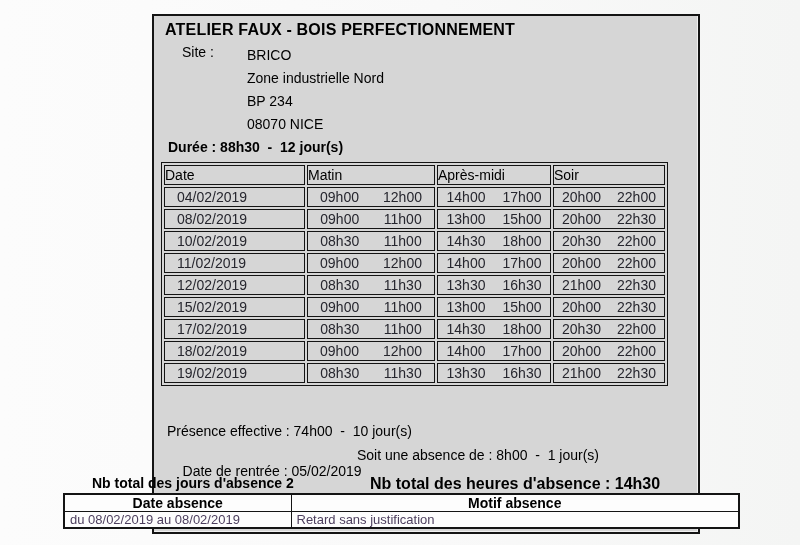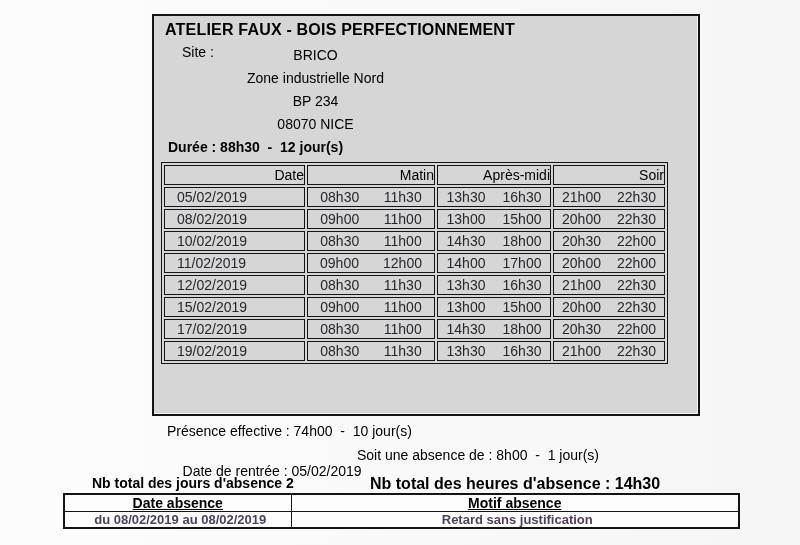--- a/index.html
+++ b/index.html
@@ -3,56 +3,56 @@
 <meta charset="utf-8">
 <style>
   html,body{margin:0;padding:0;}
   body{
     width:800px;height:545px;position:relative;overflow:hidden;
     background:linear-gradient(90deg,#fcfcfc 0%,#f9f9f9 55%,#f4f5f4 100%);
     font-family:"Liberation Sans",sans-serif;color:#000;
   }
   
   .card{
-    position:absolute;left:152px;top:14px;width:548px;height:402px;
+    position:absolute;left:152px;top:14px;width:548px;height:520px;
     background:#d6d6d6;border:2px solid #141414;box-sizing:border-box;
     box-shadow:inset -1px -1px 0 rgba(255,255,255,.65);
   }
   .card .title{position:absolute;left:11px;top:5px;font-size:16px;font-weight:bold;letter-spacing:.2px;white-space:pre;}
   .site-label{position:absolute;left:28px;top:28px;font-size:14px;text-align:right;}
-  .site-lines{position:absolute;left:93px;top:28px;font-size:14px;line-height:23px;text-align:center;}
+  .site-lines{position:absolute;left:93px;top:28px;font-size:14px;line-height:23px;}
   .duree{position:absolute;left:14px;top:123px;font-size:14px;white-space:pre;font-weight:bold;}
 
   table.sched{
     position:absolute;left:7px;top:146px;width:505px;
     border-collapse:separate;border-spacing:2px;
     border:1px solid #141414;table-layout:fixed;
   }
   table.sched th,table.sched td{
     border:1px solid #141414;height:18px;padding:0;
     font-size:14px;font-weight:normal;color:#26262e;overflow:hidden;
   }
-  table.sched th{text-align:right;color:#000;}
+  table.sched th{text-align:left;color:#000;}
   table.sched td.c-date{text-align:left;padding-left:12px;}
   .pair{display:flex;justify-content:space-around;white-space:nowrap;}
 
   .presence{position:absolute;left:13px;top:407px;font-size:14px;white-space:pre;}
   .line2{position:absolute;left:13px;top:431px;font-size:14px;white-space:pre;width:520px;height:18px;}
   .line2 .soit{position:absolute;left:190px;top:0;}
 
   .tot-days{position:absolute;left:92px;top:475px;font-size:14px;font-weight:bold;white-space:pre;}
   .tot-hours{position:absolute;left:370px;top:475px;font-size:16px;font-weight:bold;white-space:pre;}
 
   table.abs{
     position:absolute;left:63px;top:493px;width:675px;
     border-collapse:collapse;border:2px solid #141414;table-layout:fixed;
     background:#fdfdfd;
   }
-  table.abs th{border:1px solid #141414;height:16px;padding:0;font-size:14px;font-weight:bold;text-align:center;text-decoration:underline;}
-  table.abs td{border:1px solid #141414;height:15px;padding:0 0 0 5px;font-size:13px;color:#4d3f5e;text-align:center;font-weight:bold;}
+  table.abs th{border:1px solid #141414;height:16px;padding:0;font-size:14px;font-weight:bold;text-align:center;}
+  table.abs td{border:1px solid #141414;height:15px;padding:0 0 0 5px;font-size:13px;color:#4d3f5e;text-align:left;}
 </style>
 </head>
 <body>
 
 <div class="card">
   <div class="title">ATELIER FAUX - BOIS PERFECTIONNEMENT</div>
   <div class="site-label">Site :</div>
   <div class="site-lines">
     <div>BRICO</div>
     <div>Zone industrielle Nord</div>
@@ -71,162 +71,183 @@
     <thead>
       <tr>
         <th>Date</th>
         <th>Matin</th>
         <th>Après-midi</th>
         <th>Soir</th>
       </tr>
     </thead>
     <tbody id="schedule-body">
         <tr>
-    <td class="c-date">05/02/2019</td>
+    <td class="c-date">04/02/2019</td>
+    <td>
+      <div class="pair">
+        <span>09h00</span>
+        <span>12h00</span>
+      </div>
+    </td>
+    <td>
+      <div class="pair">
+        <span>14h00</span>
+        <span>17h00</span>
+      </div>
+    </td>
+    <td>
+      <div class="pair">
+        <span>20h00</span>
+        <span>22h00</span>
+      </div>
+    </td>
+  </tr>
+        <tr>
+    <td class="c-date">08/02/2019</td>
+    <td>
+      <div class="pair">
+        <span>09h00</span>
+        <span>11h00</span>
+      </div>
+    </td>
+    <td>
+      <div class="pair">
+        <span>13h00</span>
+        <span>15h00</span>
+      </div>
+    </td>
+    <td>
+      <div class="pair">
+        <span>20h00</span>
+        <span>22h30</span>
+      </div>
+    </td>
+  </tr>
+        <tr>
+    <td class="c-date">10/02/2019</td>
+    <td>
+      <div class="pair">
+        <span>08h30</span>
+        <span>11h00</span>
+      </div>
+    </td>
+    <td>
+      <div class="pair">
+        <span>14h30</span>
+        <span>18h00</span>
+      </div>
+    </td>
+    <td>
+      <div class="pair">
+        <span>20h30</span>
+        <span>22h00</span>
+      </div>
+    </td>
+  </tr>
+        <tr>
+    <td class="c-date">11/02/2019</td>
+    <td>
+      <div class="pair">
+        <span>09h00</span>
+        <span>12h00</span>
+      </div>
+    </td>
+    <td>
+      <div class="pair">
+        <span>14h00</span>
+        <span>17h00</span>
+      </div>
+    </td>
+    <td>
+      <div class="pair">
+        <span>20h00</span>
+        <span>22h00</span>
+      </div>
+    </td>
+  </tr>
+        <tr>
+    <td class="c-date">12/02/2019</td>
     <td>
       <div class="pair">
         <span>08h30</span>
         <span>11h30</span>
       </div>
     </td>
     <td>
       <div class="pair">
         <span>13h30</span>
         <span>16h30</span>
       </div>
     </td>
     <td>
       <div class="pair">
         <span>21h00</span>
         <span>22h30</span>
       </div>
     </td>
   </tr>
         <tr>
-    <td class="c-date">08/02/2019</td>
+    <td class="c-date">15/02/2019</td>
     <td>
       <div class="pair">
         <span>09h00</span>
         <span>11h00</span>
       </div>
     </td>
     <td>
       <div class="pair">
         <span>13h00</span>
         <span>15h00</span>
       </div>
     </td>
     <td>
       <div class="pair">
         <span>20h00</span>
         <span>22h30</span>
       </div>
     </td>
   </tr>
         <tr>
-    <td class="c-date">10/02/2019</td>
+    <td class="c-date">17/02/2019</td>
     <td>
       <div class="pair">
         <span>08h30</span>
         <span>11h00</span>
       </div>
     </td>
     <td>
       <div class="pair">
         <span>14h30</span>
         <span>18h00</span>
       </div>
     </td>
     <td>
       <div class="pair">
         <span>20h30</span>
         <span>22h00</span>
       </div>
     </td>
   </tr>
         <tr>
-    <td class="c-date">11/02/2019</td>
+    <td class="c-date">18/02/2019</td>
     <td>
       <div class="pair">
         <span>09h00</span>
         <span>12h00</span>
       </div>
     </td>
     <td>
       <div class="pair">
         <span>14h00</span>
         <span>17h00</span>
       </div>
     </td>
     <td>
       <div class="pair">
         <span>20h00</span>
-        <span>22h00</span>
-      </div>
-    </td>
-  </tr>
-        <tr>
-    <td class="c-date">12/02/2019</td>
-    <td>
-      <div class="pair">
-        <span>08h30</span>
-        <span>11h30</span>
-      </div>
-    </td>
-    <td>
-      <div class="pair">
-        <span>13h30</span>
-        <span>16h30</span>
-      </div>
-    </td>
-    <td>
-      <div class="pair">
-        <span>21h00</span>
-        <span>22h30</span>
-      </div>
-    </td>
-  </tr>
-        <tr>
-    <td class="c-date">15/02/2019</td>
-    <td>
-      <div class="pair">
-        <span>09h00</span>
-        <span>11h00</span>
-      </div>
-    </td>
-    <td>
-      <div class="pair">
-        <span>13h00</span>
-        <span>15h00</span>
-      </div>
-    </td>
-    <td>
-      <div class="pair">
-        <span>20h00</span>
-        <span>22h30</span>
-      </div>
-    </td>
-  </tr>
-        <tr>
-    <td class="c-date">17/02/2019</td>
-    <td>
-      <div class="pair">
-        <span>08h30</span>
-        <span>11h00</span>
-      </div>
-    </td>
-    <td>
-      <div class="pair">
-        <span>14h30</span>
-        <span>18h00</span>
-      </div>
-    </td>
-    <td>
-      <div class="pair">
-        <span>20h30</span>
         <span>22h00</span>
       </div>
     </td>
   </tr>
         <tr>
     <td class="c-date">19/02/2019</td>
     <td>
       <div class="pair">
         <span>08h30</span>
         <span>11h30</span>

